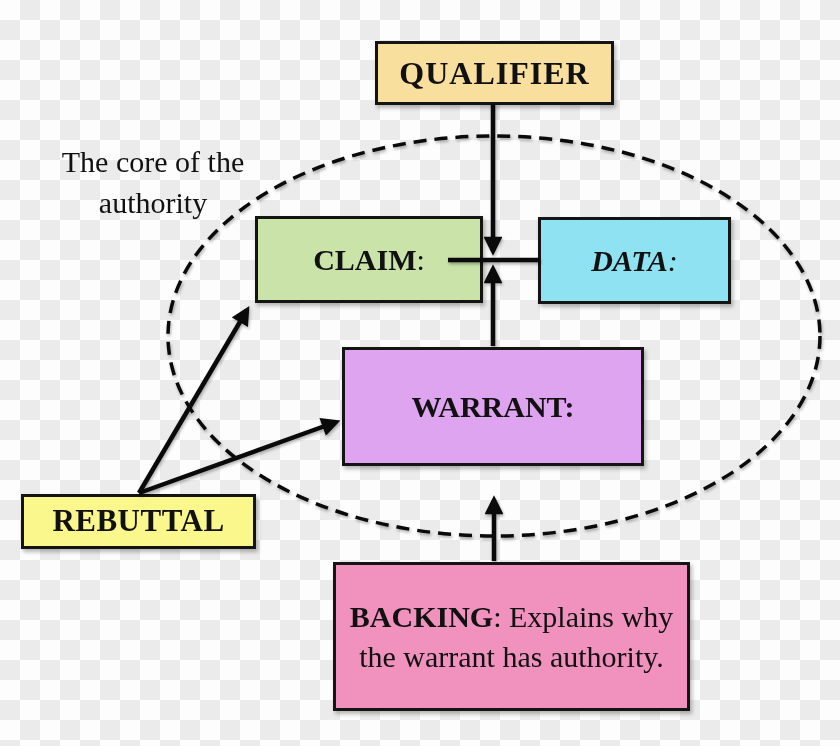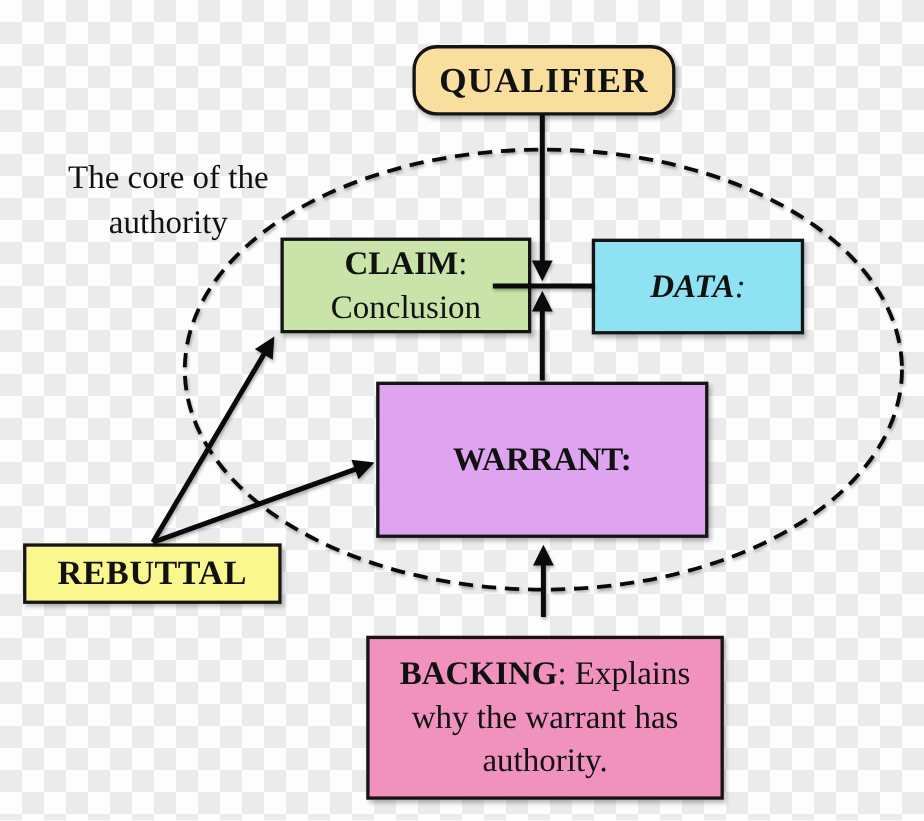--- a/index.html
+++ b/index.html
@@ -17,26 +17,26 @@
     border:3px solid #141414;
     display:flex;
     flex-direction:column;
     align-items:center;
     justify-content:center;
     text-align:center;
     line-height:1.32;
     box-shadow:2px 3px 4px rgba(0,0,0,0.28);
   }
   .box b{font-weight:bold;}
-  #qualifier-box{left:375px;top:41px;width:239px;height:64px;font-size:32px;font-weight:bold;letter-spacing:1px;border-radius:22px;}
+  #qualifier-box{left:375px;top:41px;width:239px;height:64px;font-size:32px;font-weight:bold;letter-spacing:1px;}
   #claim-box{left:255px;top:216px;width:228px;height:87px;font-size:30px;}
   #data-box{left:538px;top:217px;width:193px;height:87px;font-size:30px;}
-  #warrant-box{left:342px;top:347px;width:302px;height:142px;font-size:30px;padding:0 4px;}
+  #warrant-box{left:342px;top:347px;width:302px;height:119px;font-size:30px;padding:0 4px;}
   #rebuttal-box{left:21px;top:494px;width:235px;height:55px;font-size:31px;font-weight:bold;letter-spacing:0.5px;}
-  #backing-box{left:333px;top:562px;width:325px;height:149px;font-size:30px;padding:0 8px;margin-top:16px;}
+  #backing-box{left:333px;top:562px;width:357px;height:149px;font-size:30px;padding:0 8px;}
   #core-label{
     position:absolute;left:30px;top:141px;width:246px;
     font-size:30px;line-height:1.38;text-align:center;
   }
   #wires{
     position:absolute;left:0;top:0;
     filter:drop-shadow(1px 2px 1.5px rgba(0,0,0,0.30));
   }
   #wires line, #wires ellipse{stroke:#0a0a0a;fill:none;}
 </style>
@@ -49,21 +49,20 @@
     <div>The core of the</div>
     <div>authority</div>
   </div>
 
   <div class="box" id="qualifier-box" style="background-color: rgb(249, 223, 158);">
     <div>QUALIFIER</div>
   </div>
 
   <div class="box" id="claim-box" style="background-color: rgb(201, 227, 169);">
     <div><b>CLAIM</b><span>:</span></div>
-    <div>Conclusion</div>
   </div>
 
   <div class="box" id="data-box" style="background-color: rgb(142, 226, 242); font-style: italic;">
     <div><b>DATA</b><span>:</span></div>
   </div>
 
   <div class="box" id="warrant-box" style="background-color: rgb(223, 164, 240);">
     <div><b>WARRANT:</b></div>
   </div>
 

